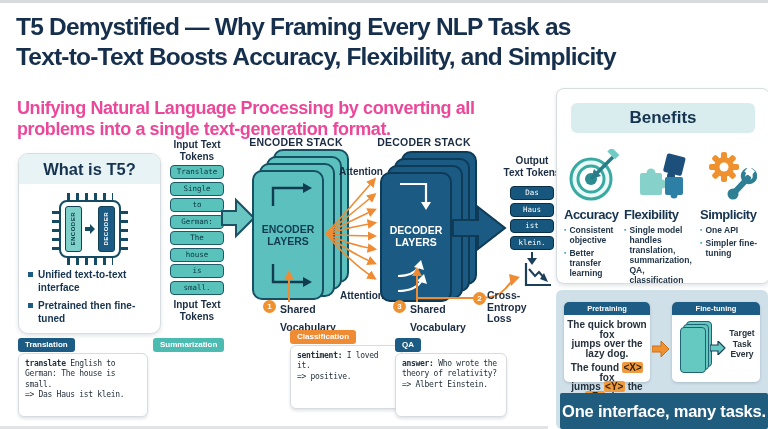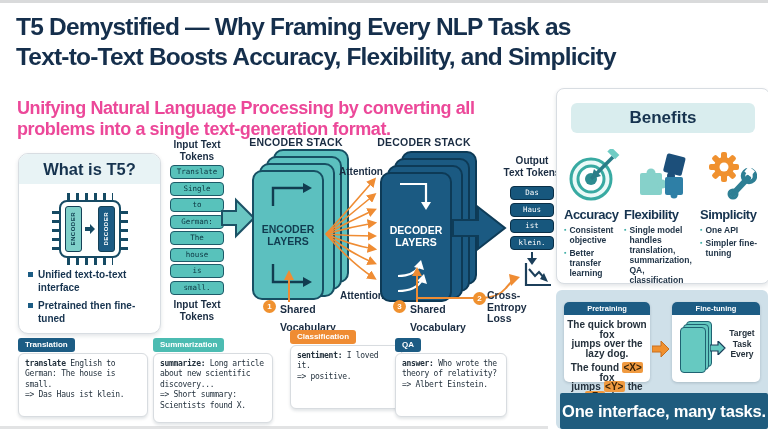--- a/index.html
+++ b/index.html
@@ -316,25 +316,20 @@
 
   <div class="abs" style="left:18px;top:333px;width:130px;">
     <span class="badge b-navy">Translation</span>
     <div class="tbody code"><b>translate</b><span> English to
 German: The house is
 small.
 =&gt; Das Haus ist klein.</span></div>
   </div>
   <div class="abs" style="left:153px;top:333px;width:120px;">
     <span class="badge b-teal">Summarization</span>
-    <div class="tbody code" style="height:70px;"><b>summarize:</b><span> Long article
-about new scientific
-discovery...
-=&gt; Short summary:
-Scientists found X.</span></div>
   </div>
   <div class="abs" style="left:278px;top:325px;width:112px;margin-left:12px;">
     <span class="badge b-orange">Classification</span>
     <div class="tbody code"><b>sentiment:</b><span> I loved it.
 =&gt; positive.</span></div>
   </div>
   <div class="abs" style="left:395px;top:333px;width:112px;">
     <span class="badge b-navy">QA</span>
     <div class="tbody code"><b>answer:</b><span> Who wrote the
 theory of relativity?

